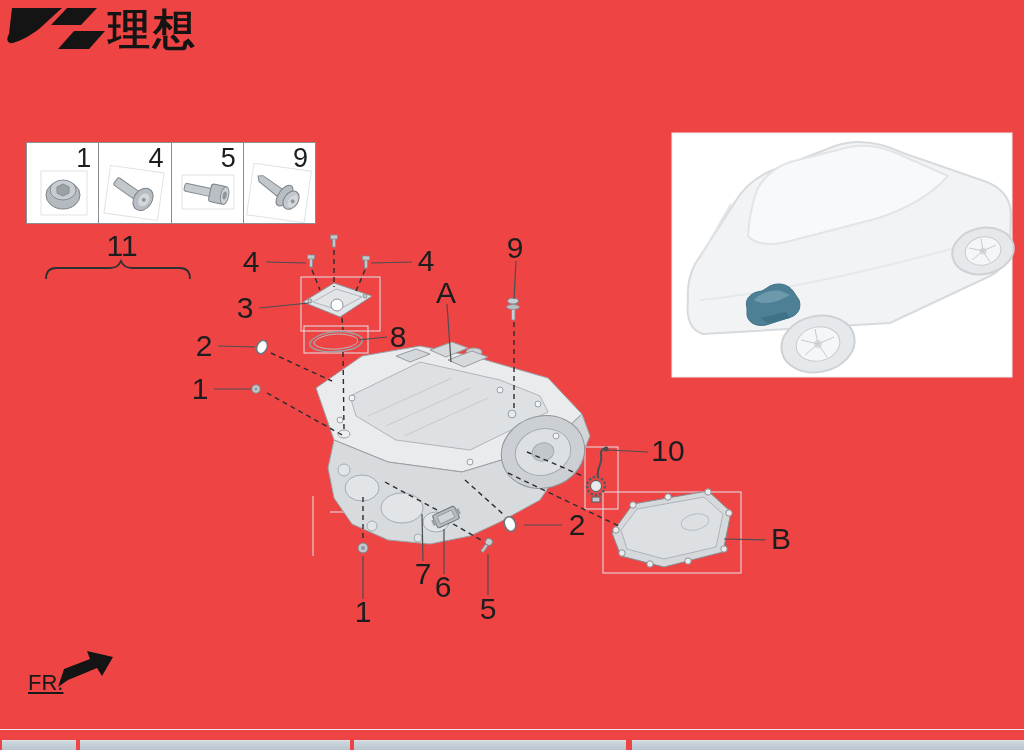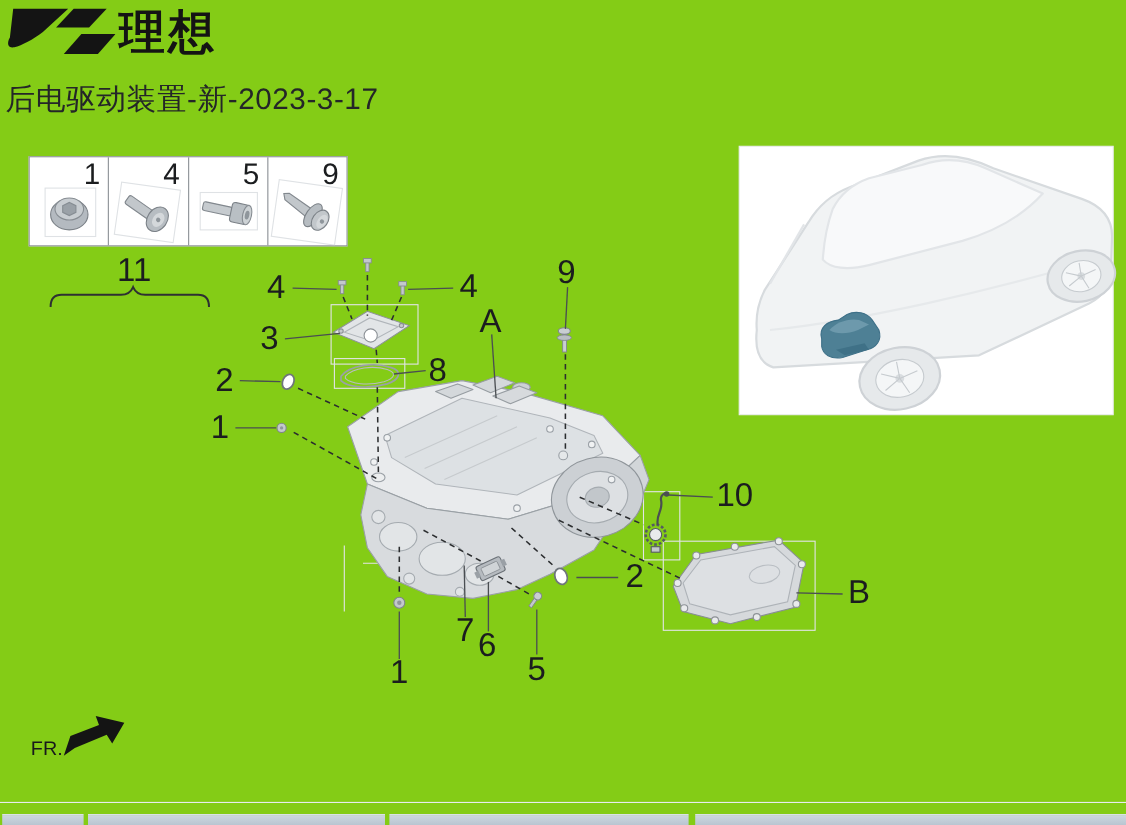--- a/index.html
+++ b/index.html
@@ -1,50 +1,49 @@
 <!DOCTYPE html>
 <html><head>
 <meta charset="utf-8">
 <style>
   html,body{margin:0;padding:0;background:#ffffff;}
-  .page{position:relative;width:1024px;height:750px;background:#84cc16;overflow:hidden;
+  .page{position:relative;width:1024px;height:750px;background:#ef4444;overflow:hidden;
         font-family:"Liberation Sans","DejaVu Sans",sans-serif;color:#1b1d1f;}
   .brand-name{position:absolute;left:108px;top:2px;font-size:42px;font-weight:700;letter-spacing:3px;color:#141414;}
   .page-title{position:absolute;left:5px;top:72px;font-size:27px;color:#242628;letter-spacing:0.5px;white-space:nowrap;}
   .logo{position:absolute;left:5px;top:4px;}
   
   .legend{position:absolute;left:26px;top:142px;width:290px;height:82px;display:flex;border:1px solid #8a8f94;box-sizing:border-box;background:#fff;}
   .legend .cell{position:relative;flex:1;border-right:1px solid #8a8f94;}
   .legend .cell:last-child{border-right:none;}
   .legend .num{position:absolute;top:2px;right:7px;font-size:27px;color:#1b1d1f;line-height:1;}
   .legend svg{position:absolute;left:0;bottom:0;}
   
   .g11{position:absolute;left:122px;top:246px;transform:translate(-50%,-50%);font-size:30px;}
   .gmem{position:absolute;left:44px;top:279px;font-size:27px;letter-spacing:4px;white-space:nowrap;}
   .brace{position:absolute;left:0;top:0;}
   
   .callout{position:absolute;transform:translate(-50%,-50%);font-size:30px;line-height:1;color:#1b1d1f;cursor:default;}
-  .fr-label{position:absolute;left:28px;top:670px;font-size:18px;color:#17191b;}
+  .fr-label{position:absolute;left:28px;top:670px;font-size:22px;color:#17191b;text-decoration:underline;}
   .diagram{position:absolute;left:0;top:0;}
   
   .hairline{position:absolute;left:0;top:729px;width:1024px;height:1px;background:#e8ecef;}
   .footer-cell{position:absolute;top:740px;height:10px;background:linear-gradient(#ced7df,#b9c5d1);border-top:1px solid #dae1e7;box-sizing:border-box;}
 </style>
 </head>
 <body>
 
 <div class="page">
 
   <svg class="logo" width="100" height="48" viewBox="0 0 100 48">
     <path d="M7,4 L57,4 L34,25 C25,32 15,37 8,39 C2,40 1,35 4,30 Z" fill="#141414"></path>
     <path d="M62,4 L92,4 L76,21 L46,21 Z" fill="#141414"></path>
     <path d="M69,27 L100,27 L84,45 L53,45 Z" fill="#141414"></path>
   </svg>
   <span class="brand-name">理想</span>
-  <div class="page-title">后电驱动装置-新-2023-3-17</div>
 
   <div class="legend">
     <div class="cell">
       <span class="num">1</span>
       <svg width="72" height="62" viewBox="0 0 72 62">
         <rect x="14" y="10" width="46" height="44" fill="none" stroke="#dfe2e5"></rect>
         <ellipse cx="36" cy="34" rx="17" ry="14" fill="#b4bac0" stroke="#7c8288"></ellipse>
         <ellipse cx="36" cy="29" rx="13" ry="10" fill="#c8cdd1" stroke="#878d93"></ellipse>
         <path d="M30,26 l6,-3 6,3 0,6 -6,3 -6,-3 Z" fill="#9aa1a7" stroke="#868d93"></path>
       </svg>

